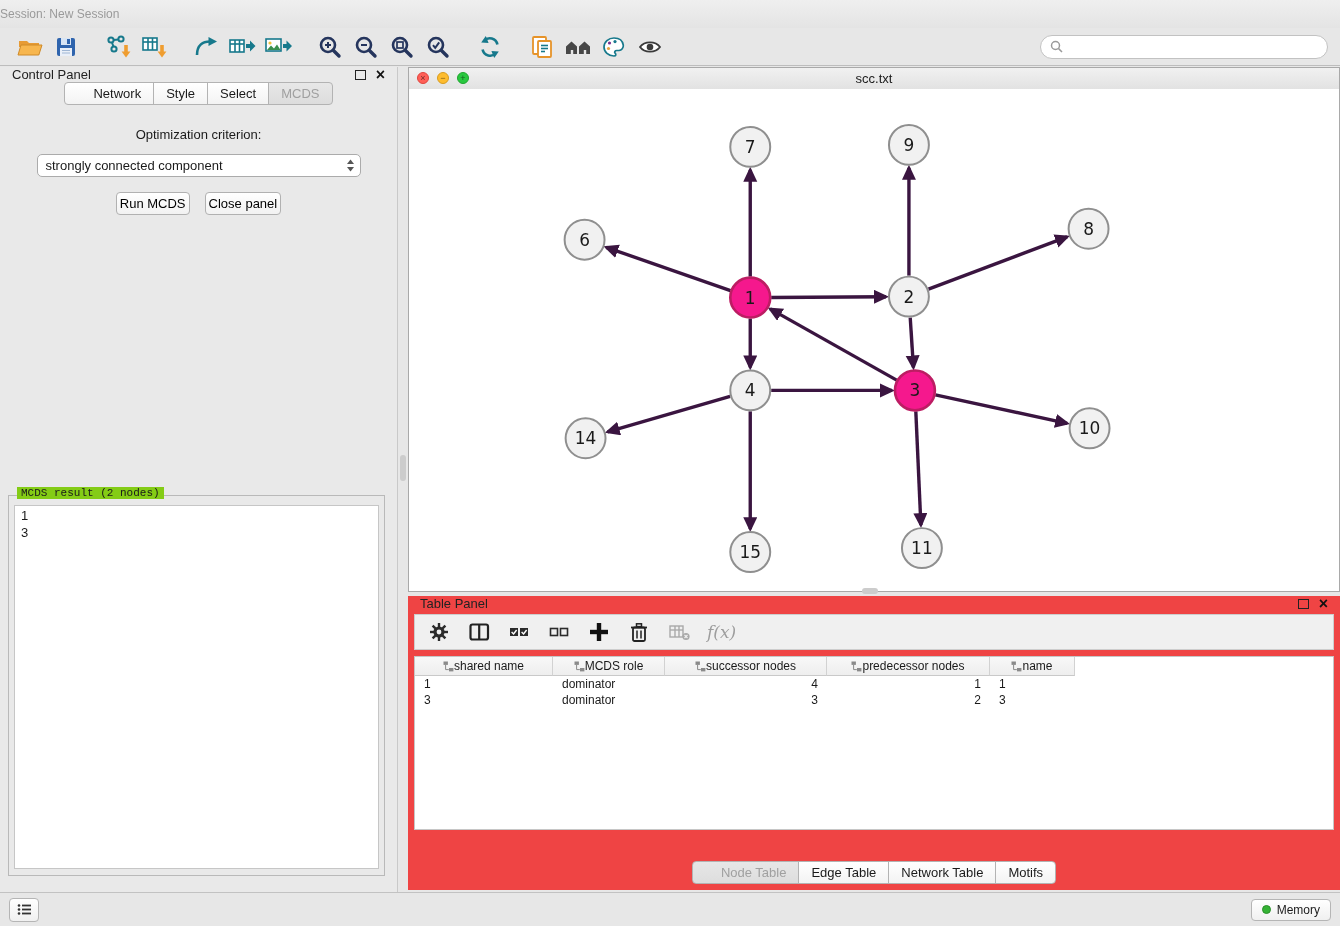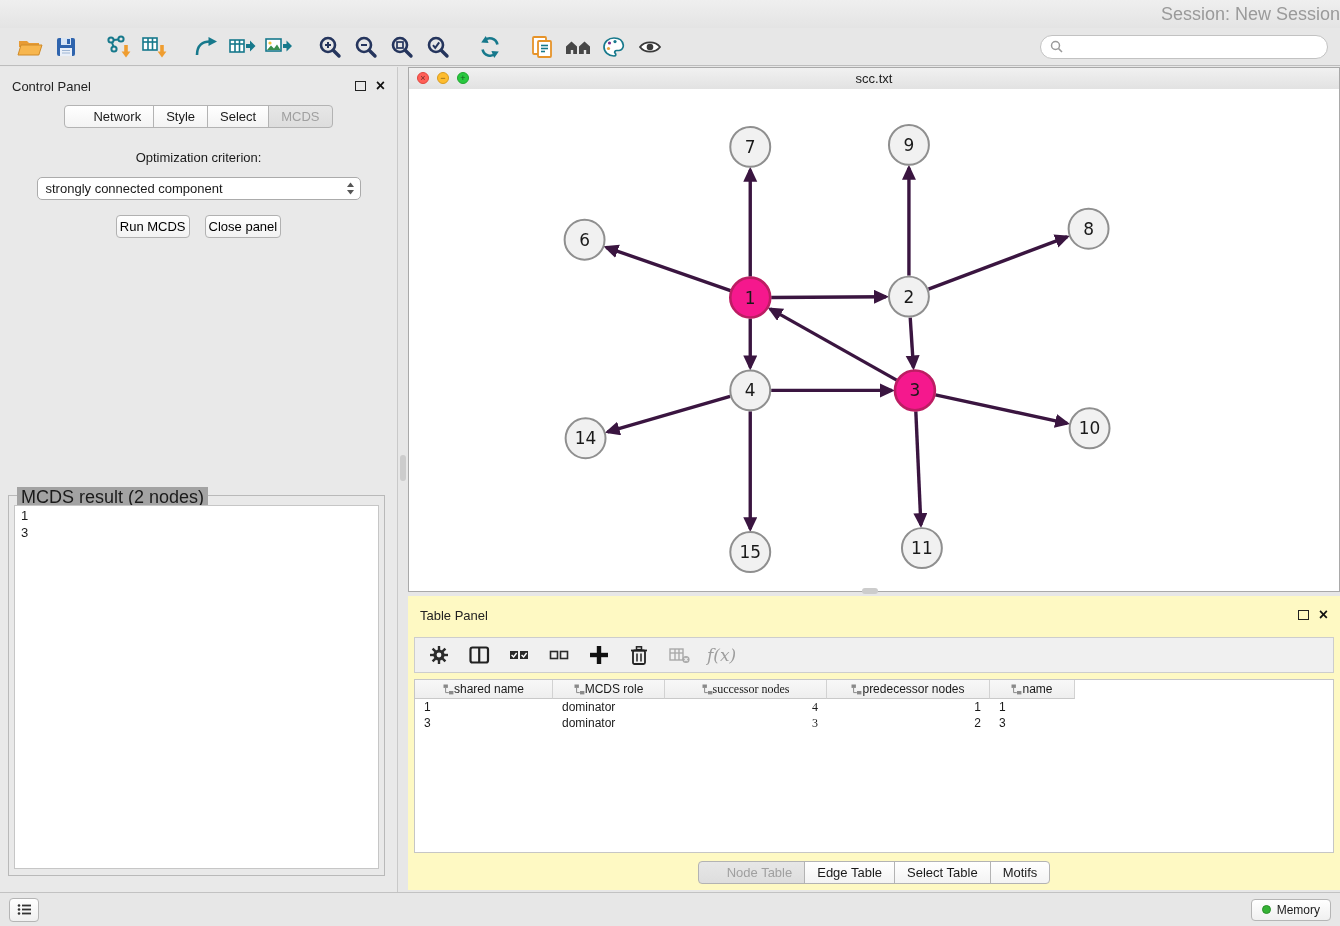--- a/index.html
+++ b/index.html
@@ -1,78 +1,78 @@
 <!DOCTYPE html>
 <html><head>
 <meta charset="utf-8">
 <style>
   html,body{margin:0;padding:0;width:1340px;height:926px;overflow:hidden;}
   body{background:#e7e7e7;font-family:"Liberation Sans",sans-serif;font-size:13px;color:#1a1a1a;position:relative;}
 
   
-  .titlebar{position:absolute;left:0;top:0;width:100%;height:28px;background:linear-gradient(#efefef,#e4e4e4);text-align:right;line-height:28px;color:#9a9a9a;font-size:18px;}
+  .titlebar{position:absolute;left:0;top:0;width:100%;height:28px;background:linear-gradient(#efefef,#e4e4e4);text-align:left;line-height:28px;color:#9a9a9a;font-size:12px;}
 
   
   .toolbar{position:absolute;left:0;top:28px;width:100%;height:38px;background:#e7e7e7;border-bottom:1px solid #bdbdbd;display:flex;align-items:center;padding:0 12px;box-sizing:border-box;}
   .tool{width:36px;height:30px;display:flex;align-items:center;justify-content:center;flex:0 0 auto;}
   .tsep{width:16px;flex:0 0 auto;}
   .search-box{margin-left:auto;width:288px;height:24px;background:#fff;border:1px solid #c2c2c2;border-radius:12px;display:flex;align-items:center;padding:0 9px;gap:5px;box-sizing:border-box;}
   .search-box input{border:none;outline:none;flex:1;font:13px "Liberation Sans",sans-serif;background:transparent;}
 
   
   .control-panel{position:absolute;left:0;top:67px;width:398px;bottom:34px;background:#e9e9e9;border-right:1px solid #c9c9c9;box-sizing:border-box;}
-  .panel-header{height:38px;display:flex;align-items:center;padding:0 12px;}
+  .panel-header{height:15px;display:flex;align-items:center;padding:0 12px;}
   .panel-title{flex:1;font-size:13px;color:#222;}
   .panel-btns{display:flex;gap:10px;align-items:center;}
   .float-icon{width:9px;height:8px;border:1.5px solid #222;display:inline-block;}
   .close-icon{font-weight:bold;font-size:16px;line-height:1;color:#111;}
 
   .seg-row{display:flex;justify-content:center;}
   .seg{background:linear-gradient(#ffffff,#f3f3f3);border:1px solid #b3b3b3;padding:3px 12px;font-size:13px;margin-left:-1px;cursor:default;}
   .seg:first-child{border-radius:4px 0 0 4px;margin-left:0;padding-left:28px;}
   .seg:last-child{border-radius:0 4px 4px 0;}
   .seg.active{background:linear-gradient(#e7e7e7,#dddddd);color:#a0a0a0;}
 
   .cp-content{text-align:center;margin-top:22px;}
   .dropdown{margin:12px auto 0;width:324px;height:23px;background:#fff;border:1px solid #ababab;border-radius:5px;display:flex;align-items:center;padding:0 8px;box-sizing:border-box;position:relative;text-align:left;font-size:13px;}
   .dd-arrows{position:absolute;right:5px;top:3px;}
   .cp-buttons{margin-top:15px;display:flex;justify-content:center;gap:15px;}
   .btn{background:linear-gradient(#ffffff,#f2f2f2);border:1px solid #b1b1b1;border-radius:4px;padding:3px 3px;font-size:13px;font-family:"Liberation Sans",sans-serif;}
 
   .group-box{position:absolute;left:8px;right:12px;top:428px;bottom:16px;border:1px solid #b9b9b9;}
-  .group-label{position:absolute;top:-9px;left:8px;background:#a3a3a3;padding:0 4px;font-size:18px;}
+  .group-label{position:absolute;top:-9px;left:8px;background:#84cc16;padding:0 4px;font-size:11px;font-family:Liberation Mono, monospace;}
   .result-box{position:absolute;left:5px;right:5px;top:9px;bottom:6px;background:#fff;border:1px solid #c6c6c6;font-size:13px;padding:2px 6px;white-space:pre;overflow:hidden;line-height:1.3;}
 
   
   .net-window{position:absolute;left:408px;top:67px;width:932px;height:525px;background:#fff;border:1px solid #a9a9a9;box-sizing:border-box;}
   .nw-titlebar{height:21px;background:linear-gradient(#f1f1f1,#e2e2e2);border-bottom:1px solid #c2c2c2;position:relative;display:flex;align-items:center;justify-content:center;font-size:13px;}
   .traffic{position:absolute;left:8px;top:4px;display:flex;gap:8px;}
   .light{width:12px;height:12px;border-radius:50%;font-size:9px;line-height:11px;text-align:center;color:rgba(0,0,0,0.55);box-sizing:border-box;}
   .light.red{background:#ff5f57;border:1px solid #e0443e;}
   .light.yellow{background:#febc2e;border:1px solid #d89c20;}
   .light.green{background:#29c83f;border:1px solid #1fa52f;}
   .nw-content{position:absolute;top:21px;left:0;right:0;bottom:0;background:#fff;}
   .nw-content svg{display:block;width:100%;height:100%;}
   .graph-label{font-family:"DejaVu Sans",sans-serif;}
 
   .splitter-v{position:absolute;left:400px;top:455px;width:6px;height:26px;background:#cccccc;border-radius:3px;}
   .splitter-h{position:absolute;left:862px;top:588px;width:16px;height:6px;background:#cccccc;border-radius:3px;}
 
   
-  .table-panel{position:absolute;left:408px;top:596px;width:932px;height:294px;background:#fef9c3;box-sizing:border-box;}
+  .table-panel{position:absolute;left:408px;top:596px;width:932px;height:294px;background:#ef4444;box-sizing:border-box;}
   .tp-toolbar{margin:3px 6px 0;height:36px;background:#f0f0f0;border:1px solid #cdcdcd;display:flex;align-items:center;padding:0 12px;gap:16px;box-sizing:border-box;text-align:right;}
   .tp-tool{display:flex;align-items:center;justify-content:center;width:24px;height:24px;flex:0 0 auto;}
   .fx-label{font-family:"DejaVu Serif",serif;font-style:italic;font-size:17px;color:#9d9d9d;}
   .tbl-wrap{position:relative;margin:6px 6px 0;height:174px;background:#fff;border:1px solid #c6c6c6;box-sizing:border-box;overflow:hidden;}
   .table-head{display:flex;}
   .th{display:flex;align-items:center;justify-content:center;height:19px;box-sizing:border-box;border-right:1px solid #d2d2d2;border-bottom:1px solid #c9c9c9;background:linear-gradient(#f8f8f8,#eeeeee);font-size:12px;}
   .table-body{position:absolute;top:19px;left:0;right:0;bottom:0;background:#fff;}
   .trow{display:flex;height:16px;align-items:center;font-size:12px;}
   .td{box-sizing:border-box;padding:0 9px;overflow:hidden;white-space:nowrap;}
-  .c0{width:138px;} .c1{width:112px;} .c2{width:162px;font-family:Liberation Serif, serif;} .c3{width:163px;} .c4{width:85px;}
+  .c0{width:138px;} .c1{width:112px;} .c2{width:162px;} .c3{width:163px;} .c4{width:85px;}
   .td.c2,.td.c3{text-align:right;}
   .tp-tabs{position:absolute;bottom:6px;left:0;right:0;display:flex;justify-content:center;align-items:center;}
 
   
   .statusbar{position:absolute;left:0;bottom:0;width:100%;height:34px;background:#e7e7e7;border-top:1px solid #c2c2c2;display:flex;align-items:center;padding:0 9px;box-sizing:border-box;}
   .status-left-btn{width:28px;height:22px;background:linear-gradient(#ffffff,#f0f0f0);border:1px solid #b5b5b5;border-radius:4px;display:flex;align-items:center;justify-content:center;}
   .memory-btn{margin-left:auto;display:flex;align-items:center;gap:6px;background:linear-gradient(#ffffff,#f0f0f0);border:1px solid #b5b5b5;border-radius:4px;padding:3px 10px;font-size:12px;}
   .mem-dot{width:9px;height:9px;border-radius:50%;background:#35b335;border:1px solid #2a8f2a;box-sizing:border-box;}
 </style>
 </head>
@@ -494,21 +494,21 @@
           <div class="td c1">dominator</div>
           <div class="td c2">3</div>
           <div class="td c3">2</div>
           <div class="td c4">3</div>
         </div>
       </div>
   </div>
   <div class="tp-tabs seg-row" id="tp-tabs">
       <div class="seg active">Node Table</div>
       <div class="seg">Edge Table</div>
-      <div class="seg">Select Table</div>
+      <div class="seg">Network Table</div>
       <div class="seg">Motifs</div>
     </div>
 </div>
 
 <div class="statusbar">
   <span class="status-left-btn">
     <svg width="15" height="13" viewBox="0 0 15 13">
       <g fill="#333">
         <circle cx="2" cy="2.5" r="1.3"></circle>
           <rect x="5" y="1.6" width="9" height="1.8"></rect>

